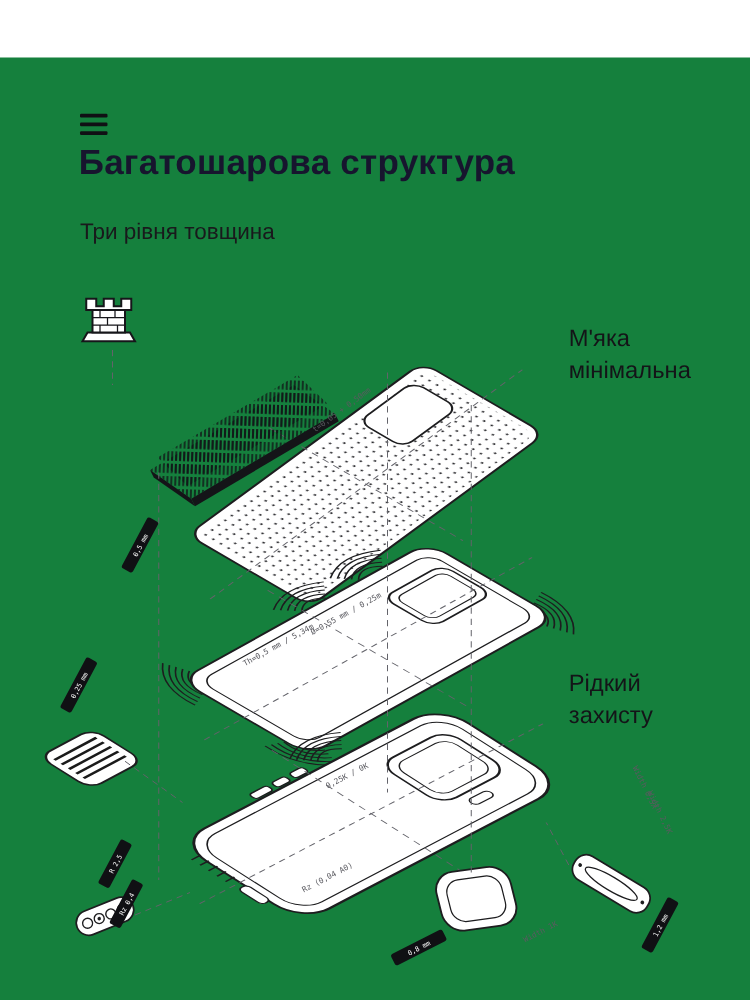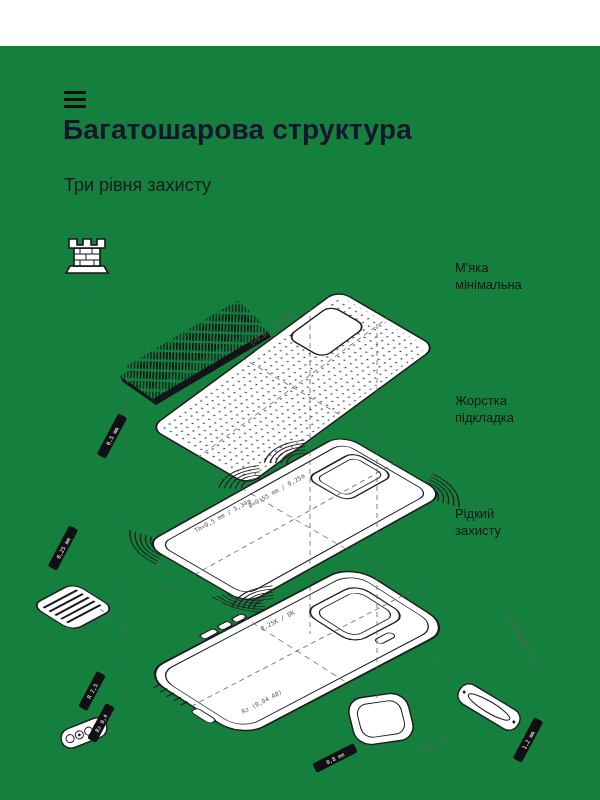--- a/index.html
+++ b/index.html
@@ -4,50 +4,46 @@
 <style>
   html,body{margin:0;padding:0;background:#fff;}
   .page{position:relative;width:600px;height:800px;background:#15803d;overflow:hidden;
         font-family:"Liberation Sans",sans-serif;margin-top:46px;}
   .menu{position:absolute;left:64px;top:45px;width:22px;height:17px;display:flex;
         flex-direction:column;justify-content:space-between;cursor:pointer;}
   .menu span{display:block;height:3.4px;background:#101014;border-radius:1px;}
   h1.title{position:absolute;left:63px;top:68px;margin:0;font-size:28px;font-weight:800;
         color:#17152e;letter-spacing:.2px;}
   .sub{position:absolute;left:64px;top:126px;font-size:18px;color:#19191c;line-height:1.45;}
-  .layer-label{position:absolute;left:455px;font-size:13px;color:#141418;line-height:1.3;}
-  #label-1{top:214px}#label-2{top:347px}#label-3{top:460px}
+  .layer-label{position:absolute;left:455px;font-size:19px;color:#141418;line-height:1.3;}
+  #label-1{top:214px}#label-2{top:347px}#label-3{top:490px}
   svg.diagram{position:absolute;left:0;top:0;}
   svg .dash{stroke:#63636a;stroke-width:.8;stroke-dasharray:5 4;fill:none;}
   svg text{font-family:"DejaVu Sans Mono",monospace;}
 </style>
 </head>
 <body>
 
 <div class="page">
 
   <div class="menu">
     <span></span>
     <span></span>
     <span></span>
   </div>
 
   <h1 class="title">Багатошарова структура</h1>
 
   <div class="sub">
-    <div>Три рівня захисту</div>
+    <div>Три рівня товщина</div>
   </div>
 
   <div class="layer-label" id="label-1">
     <div>М'яка</div>
     <div>мінімальна</div>
-  </div>
-  <div class="layer-label" id="label-2">
-    <div>Жорстка</div>
-    <div>підкладка</div>
   </div>
   <div class="layer-label" id="label-3">
     <div>Рідкий</div>
     <div>захисту</div>
   </div>
 
   <svg class="diagram" width="600" height="800" viewBox="0 0 600 800">
     <defs>
       <pattern id="dots" width="6.5" height="6.5" patternUnits="userSpaceOnUse">
         <circle cx="2" cy="2" r="0.85" fill="#2a2a2e"></circle>

